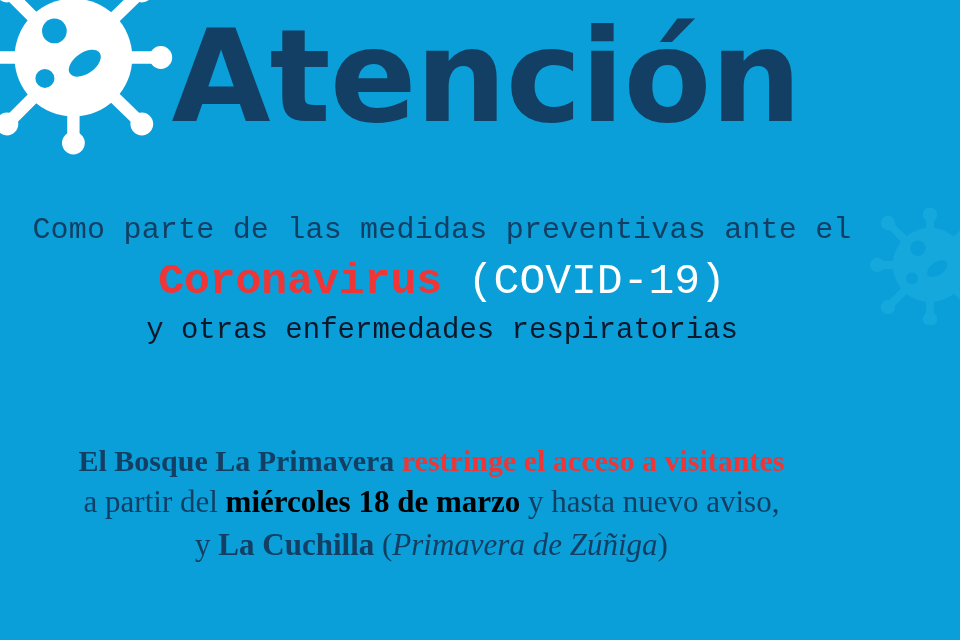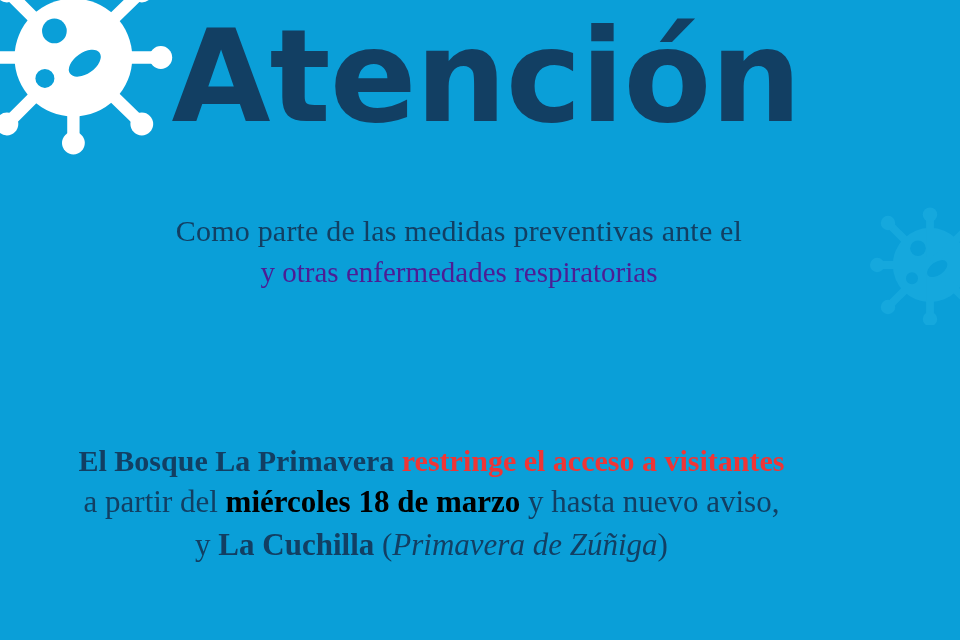--- a/index.html
+++ b/index.html
@@ -54,24 +54,24 @@
     line-height: 1.05;
     letter-spacing: -1px;
     padding-left: 12px;
     box-sizing: border-box;
   }
 
   
   .block-top {
     position: absolute;
     top: 212px;
-    left: 17px;
+    left: 0;
     width: 884px;
     text-align: center;
-    font-family: Liberation Serif, serif;
+    font-family: Liberation Mono, monospace;
   }
   .line-1 {
     color: #123f63;
     font-size: 30px;
     line-height: 1.25;
     letter-spacing: 0.2px;
   }
   .line-2 {
     font-size: 43px;
     line-height: 1.3;
@@ -81,21 +81,21 @@
   }
   .line-2 .red {
     color: #ef3535;
     font-weight: bold;
   }
   .line-2 .white {
     color: #ffffff;
     font-weight: normal;
   }
   .line-3 {
-    color: #4c1d95;
+    color: #0f172a;
     font-size: 29px;
     margin-top: 4px;
     line-height: 1.25;
   }
 
   
   .block-bottom {
     position: absolute;
     top: 440px;
     left: 0;
@@ -185,20 +185,24 @@
       <ellipse cx="80" cy="72" rx="13" ry="13"></ellipse>
       <ellipse cx="112" cy="106" rx="19" ry="11" transform="rotate(-35 112 106)"></ellipse>
       <ellipse cx="70" cy="122" rx="10" ry="10"></ellipse>
     </g>
   </svg>
 
   <div class="headline">Atención</div>
 
   <div class="block-top">
     <div class="line-1">Como parte de las medidas preventivas ante el</div>
+    <div class="line-2">
+      <span class="red">Coronavirus</span>
+      <span class="white">(COVID-19)</span>
+    </div>
     <div class="line-3">y otras enfermedades respiratorias</div>
   </div>
 
   <div class="block-bottom">
     <div class="row r1">
       <span class="b">El Bosque La Primavera </span><span class="b red">restringe el acceso a visitantes</span>
     </div>
     <div class="row">
       <span>a partir del </span><span class="b white">miércoles 18 de marzo</span><span> y hasta nuevo aviso,</span>
     </div>

